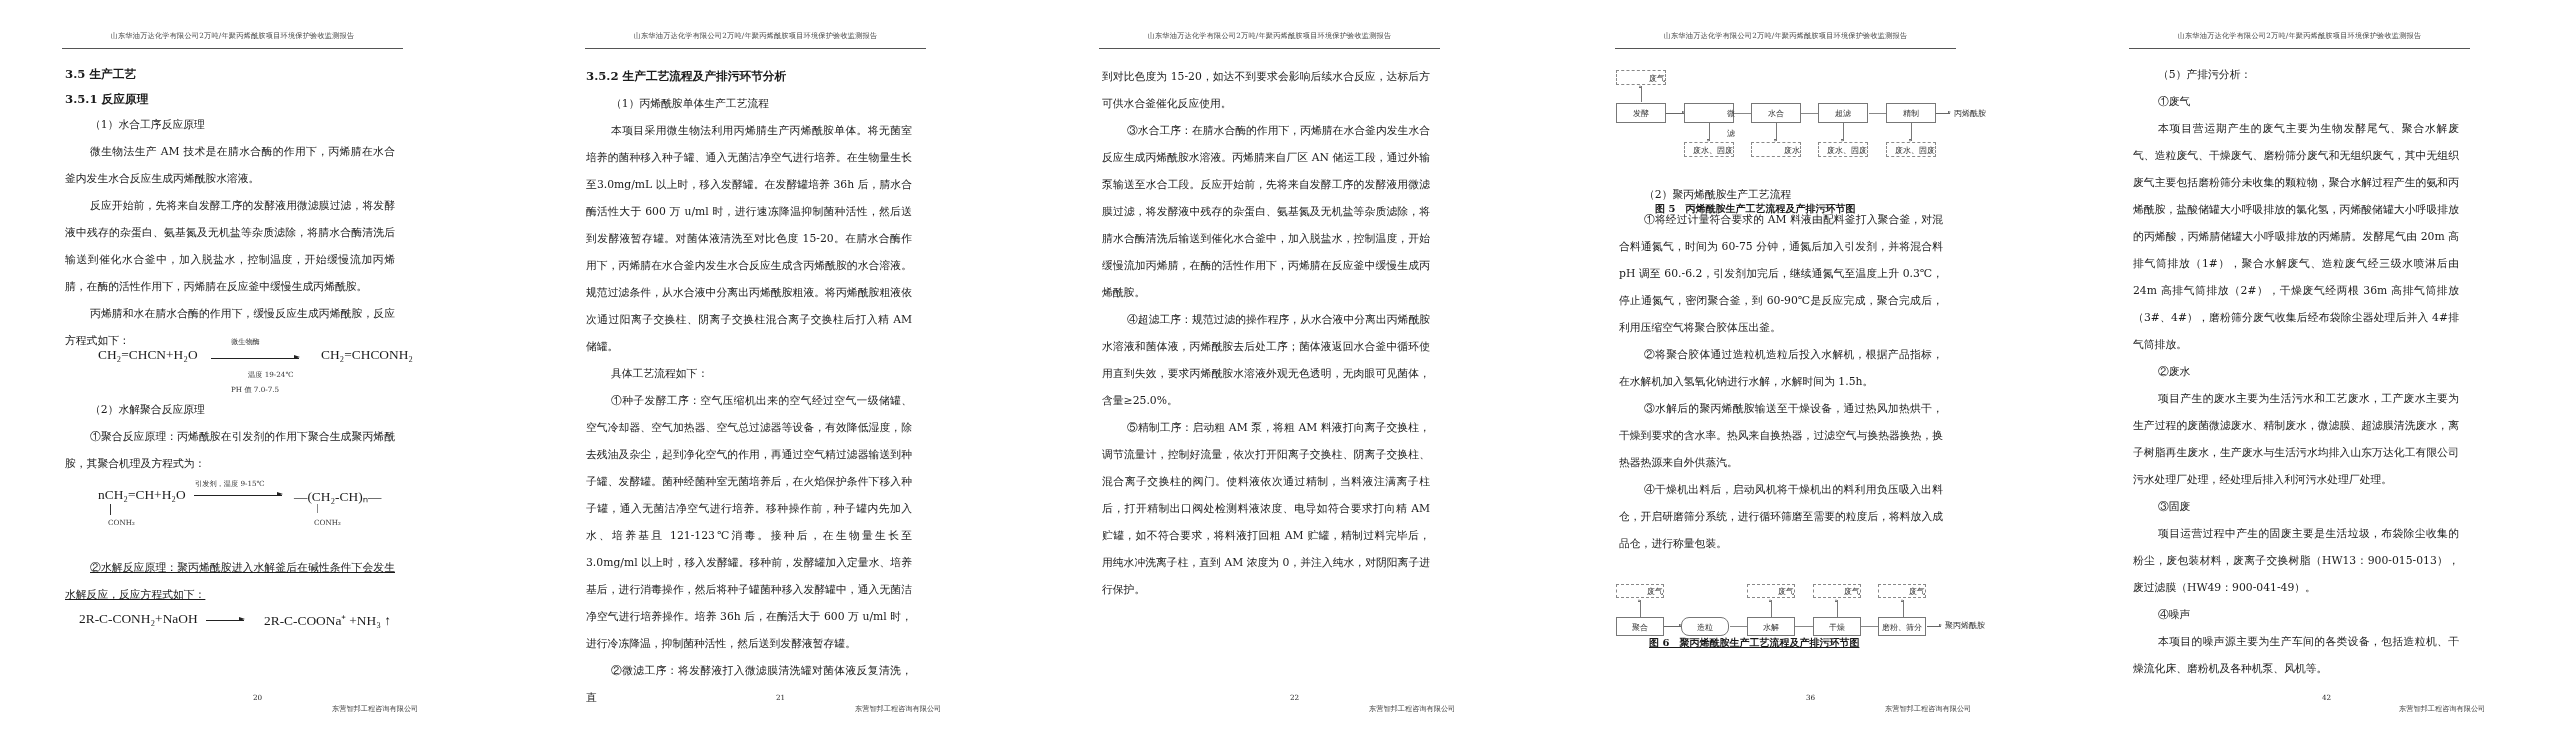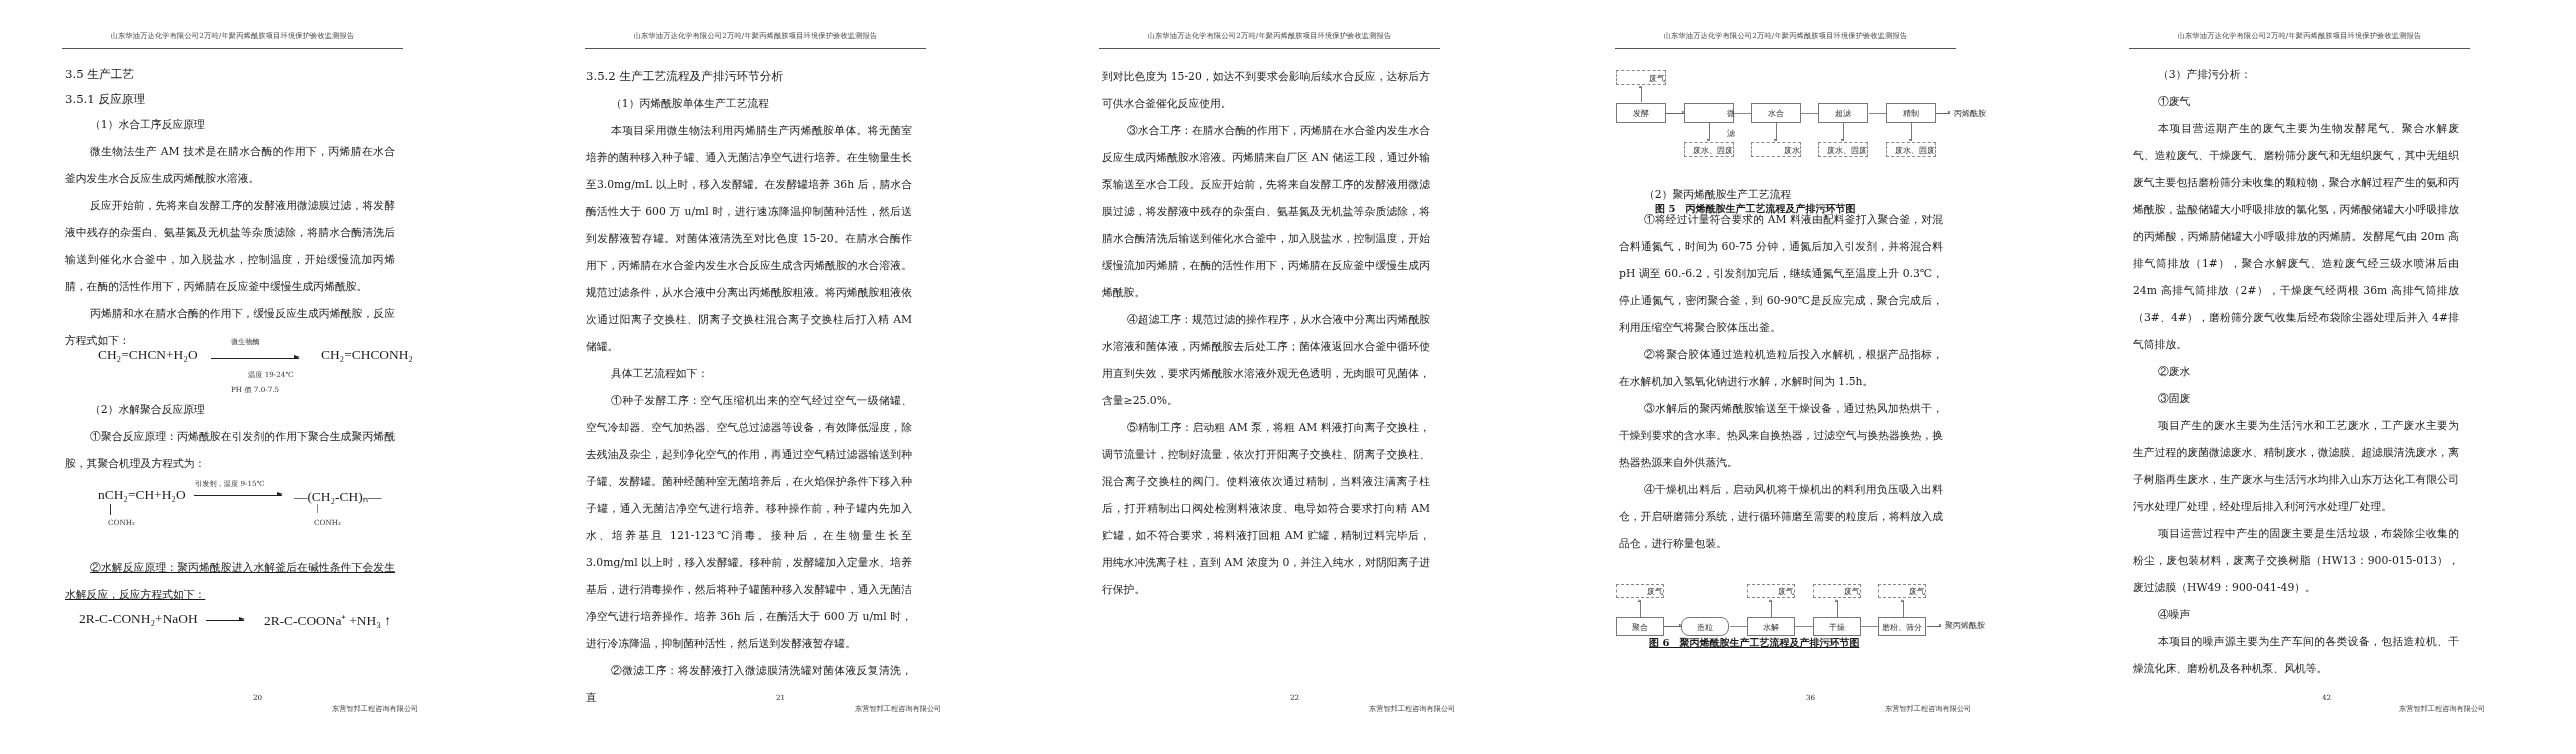--- a/index.html
+++ b/index.html
@@ -6,21 +6,21 @@
   body { width: 2576px; height: 755px; position: relative; overflow: hidden;
          font-family: "DejaVu Serif", "Liberation Serif", serif; color: #1a1a1a; }
   .page { position: absolute; top: 0; width: 514px; height: 755px; background: #fff; }
   .hdr { position: absolute; top: 30.5px; left: 62px; width: 341px; text-align: center;
          font-size: 7.2px; color: #444; letter-spacing: 0.2px; white-space: nowrap; }
   .hdr-line { position: absolute; top: 48px; left: 62px; width: 341px; height: 0.9px; background: #555; }
   .body { position: absolute; left: 65px; width: 330px; font-size: 10.8px; line-height: 27px; }
   .body p { margin: 0; text-align: justify; }
   .ind { text-indent: 25px; }
   .ind2 { padding-left: 25px; }
-  .h2 { font-weight: normal; font-size: 11.7px; }
+  .h2 { font-weight: bold; font-size: 11.7px; }
   .pnum { position: absolute; top: 693px; left: 253px; font-size: 7.2px; color: #222; }
   .corp { position: absolute; top: 704px; left: 332px; font-size: 7.2px; color: #444; white-space: nowrap; }
   .eq { font-family: "Liberation Serif", serif; font-size: 13.4px; position: absolute; white-space: nowrap; }
   .small { font-size: 7.2px; position: absolute; white-space: nowrap; color: #333; }
   .arrow { position: absolute; height: 0.9px; background: #222; }
   .arrow::after { content: ""; position: absolute; right: -0.9px; top: -2.7px; border-left: 6.3px solid #222; border-top: 2.7px solid transparent; border-bottom: 2.7px solid transparent; }
   .vline { position: absolute; width: 0.9px; background: #333; }
   .box { position: absolute; border: 0.9px solid #777; height: 20px; line-height: 20px; text-align: center;
          font-size: 8px; color: #333; box-sizing: border-box; }
   .dbox { position: absolute; border: 0.9px dashed #888; height: 15.2px; line-height: 15.2px; text-align: right;
@@ -177,26 +177,26 @@
   </div>
 
   <div class="pnum">36</div>
   <div class="corp">东营智邦工程咨询有限公司</div>
 </div>
 
 <div class="page" style="left:2067px;">
   <div class="hdr">山东华油万达化学有限公司2万吨/年聚丙烯酰胺项目环境保护验收监测报告</div>
   <div class="hdr-line"></div>
   <div class="body" style="top:61px; left:66px; width:326px;">
-    <p class="ind2">（3）产排污分析：</p>
+    <p class="ind2">（5）产排污分析：</p>
     <p class="ind">①废气</p>
     <p class="ind">本项目营运期产生的废气主要为生物发酵尾气、聚合水解废气、造粒废气、干燥废气、磨粉筛分废气和无组织废气，其中无组织废气主要包括磨粉筛分未收集的颗粒物，聚合水解过程产生的氨和丙烯酰胺，盐酸储罐大小呼吸排放的氯化氢，丙烯酸储罐大小呼吸排放的丙烯酸，丙烯腈储罐大小呼吸排放的丙烯腈。发酵尾气由 20m 高排气筒排放（1#），聚合水解废气、造粒废气经三级水喷淋后由 24m 高排气筒排放（2#），干燥废气经两根 36m 高排气筒排放（3#、4#），磨粉筛分废气收集后经布袋除尘器处理后并入 4#排气筒排放。</p>
     <p class="ind">②废水</p>
+    <p class="ind">项目产生的废水主要为生活污水和工艺废水，工产废水主要为生产过程的废菌微滤废水、精制废水，微滤膜、超滤膜清洗废水，离子树脂再生废水，生产废水与生活污水均排入山东万达化工有限公司污水处理厂处理，经处理后排入利河污水处理厂处理。</p>
     <p class="ind">③固废</p>
-    <p class="ind">项目产生的废水主要为生活污水和工艺废水，工产废水主要为生产过程的废菌微滤废水、精制废水，微滤膜、超滤膜清洗废水，离子树脂再生废水，生产废水与生活污水均排入山东万达化工有限公司污水处理厂处理，经处理后排入利河污水处理厂处理。</p>
     <p class="ind">项目运营过程中产生的固废主要是生活垃圾，布袋除尘收集的粉尘，废包装材料，废离子交换树脂（HW13：900-015-013），废过滤膜（HW49：900-041-49）。</p>
     <p class="ind">④噪声</p>
     <p class="ind">本项目的噪声源主要为生产车间的各类设备，包括造粒机、干燥流化床、磨粉机及各种机泵、风机等。</p>
   </div>
   <div class="pnum" style="left:255px; top:693px;">42</div>
   <div class="corp">东营智邦工程咨询有限公司</div>
 </div>
 
 
 </body></html>

